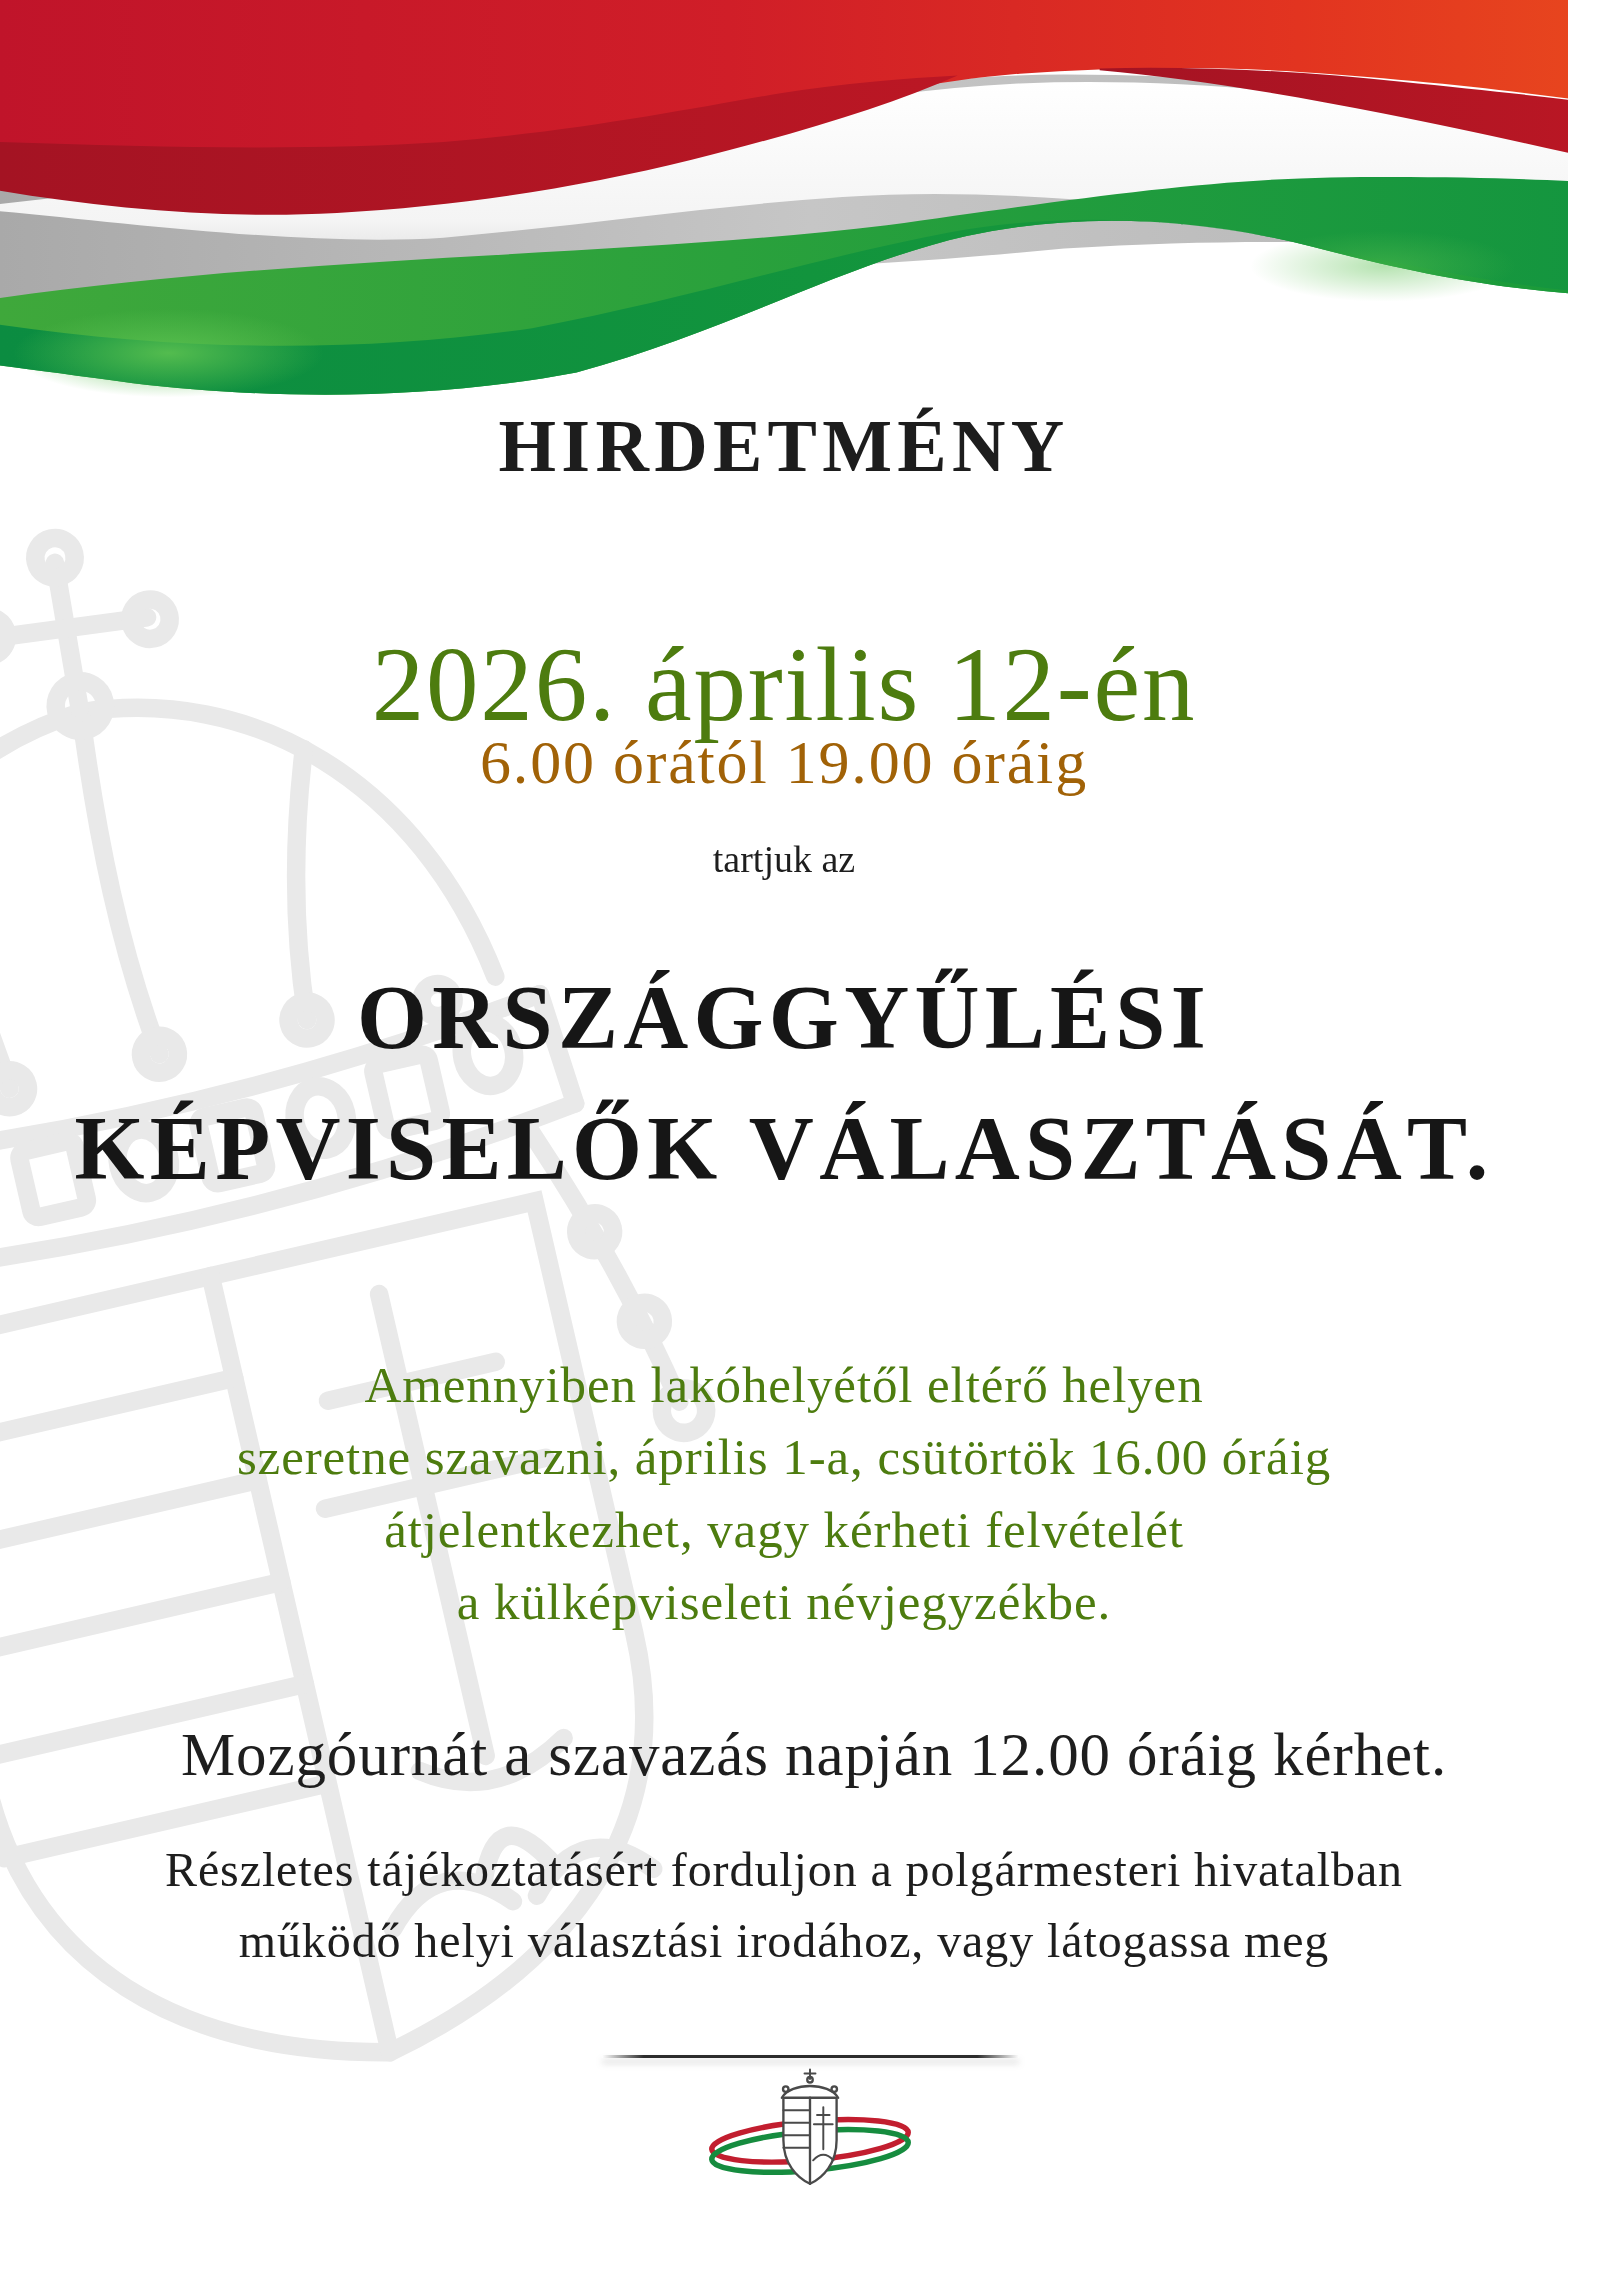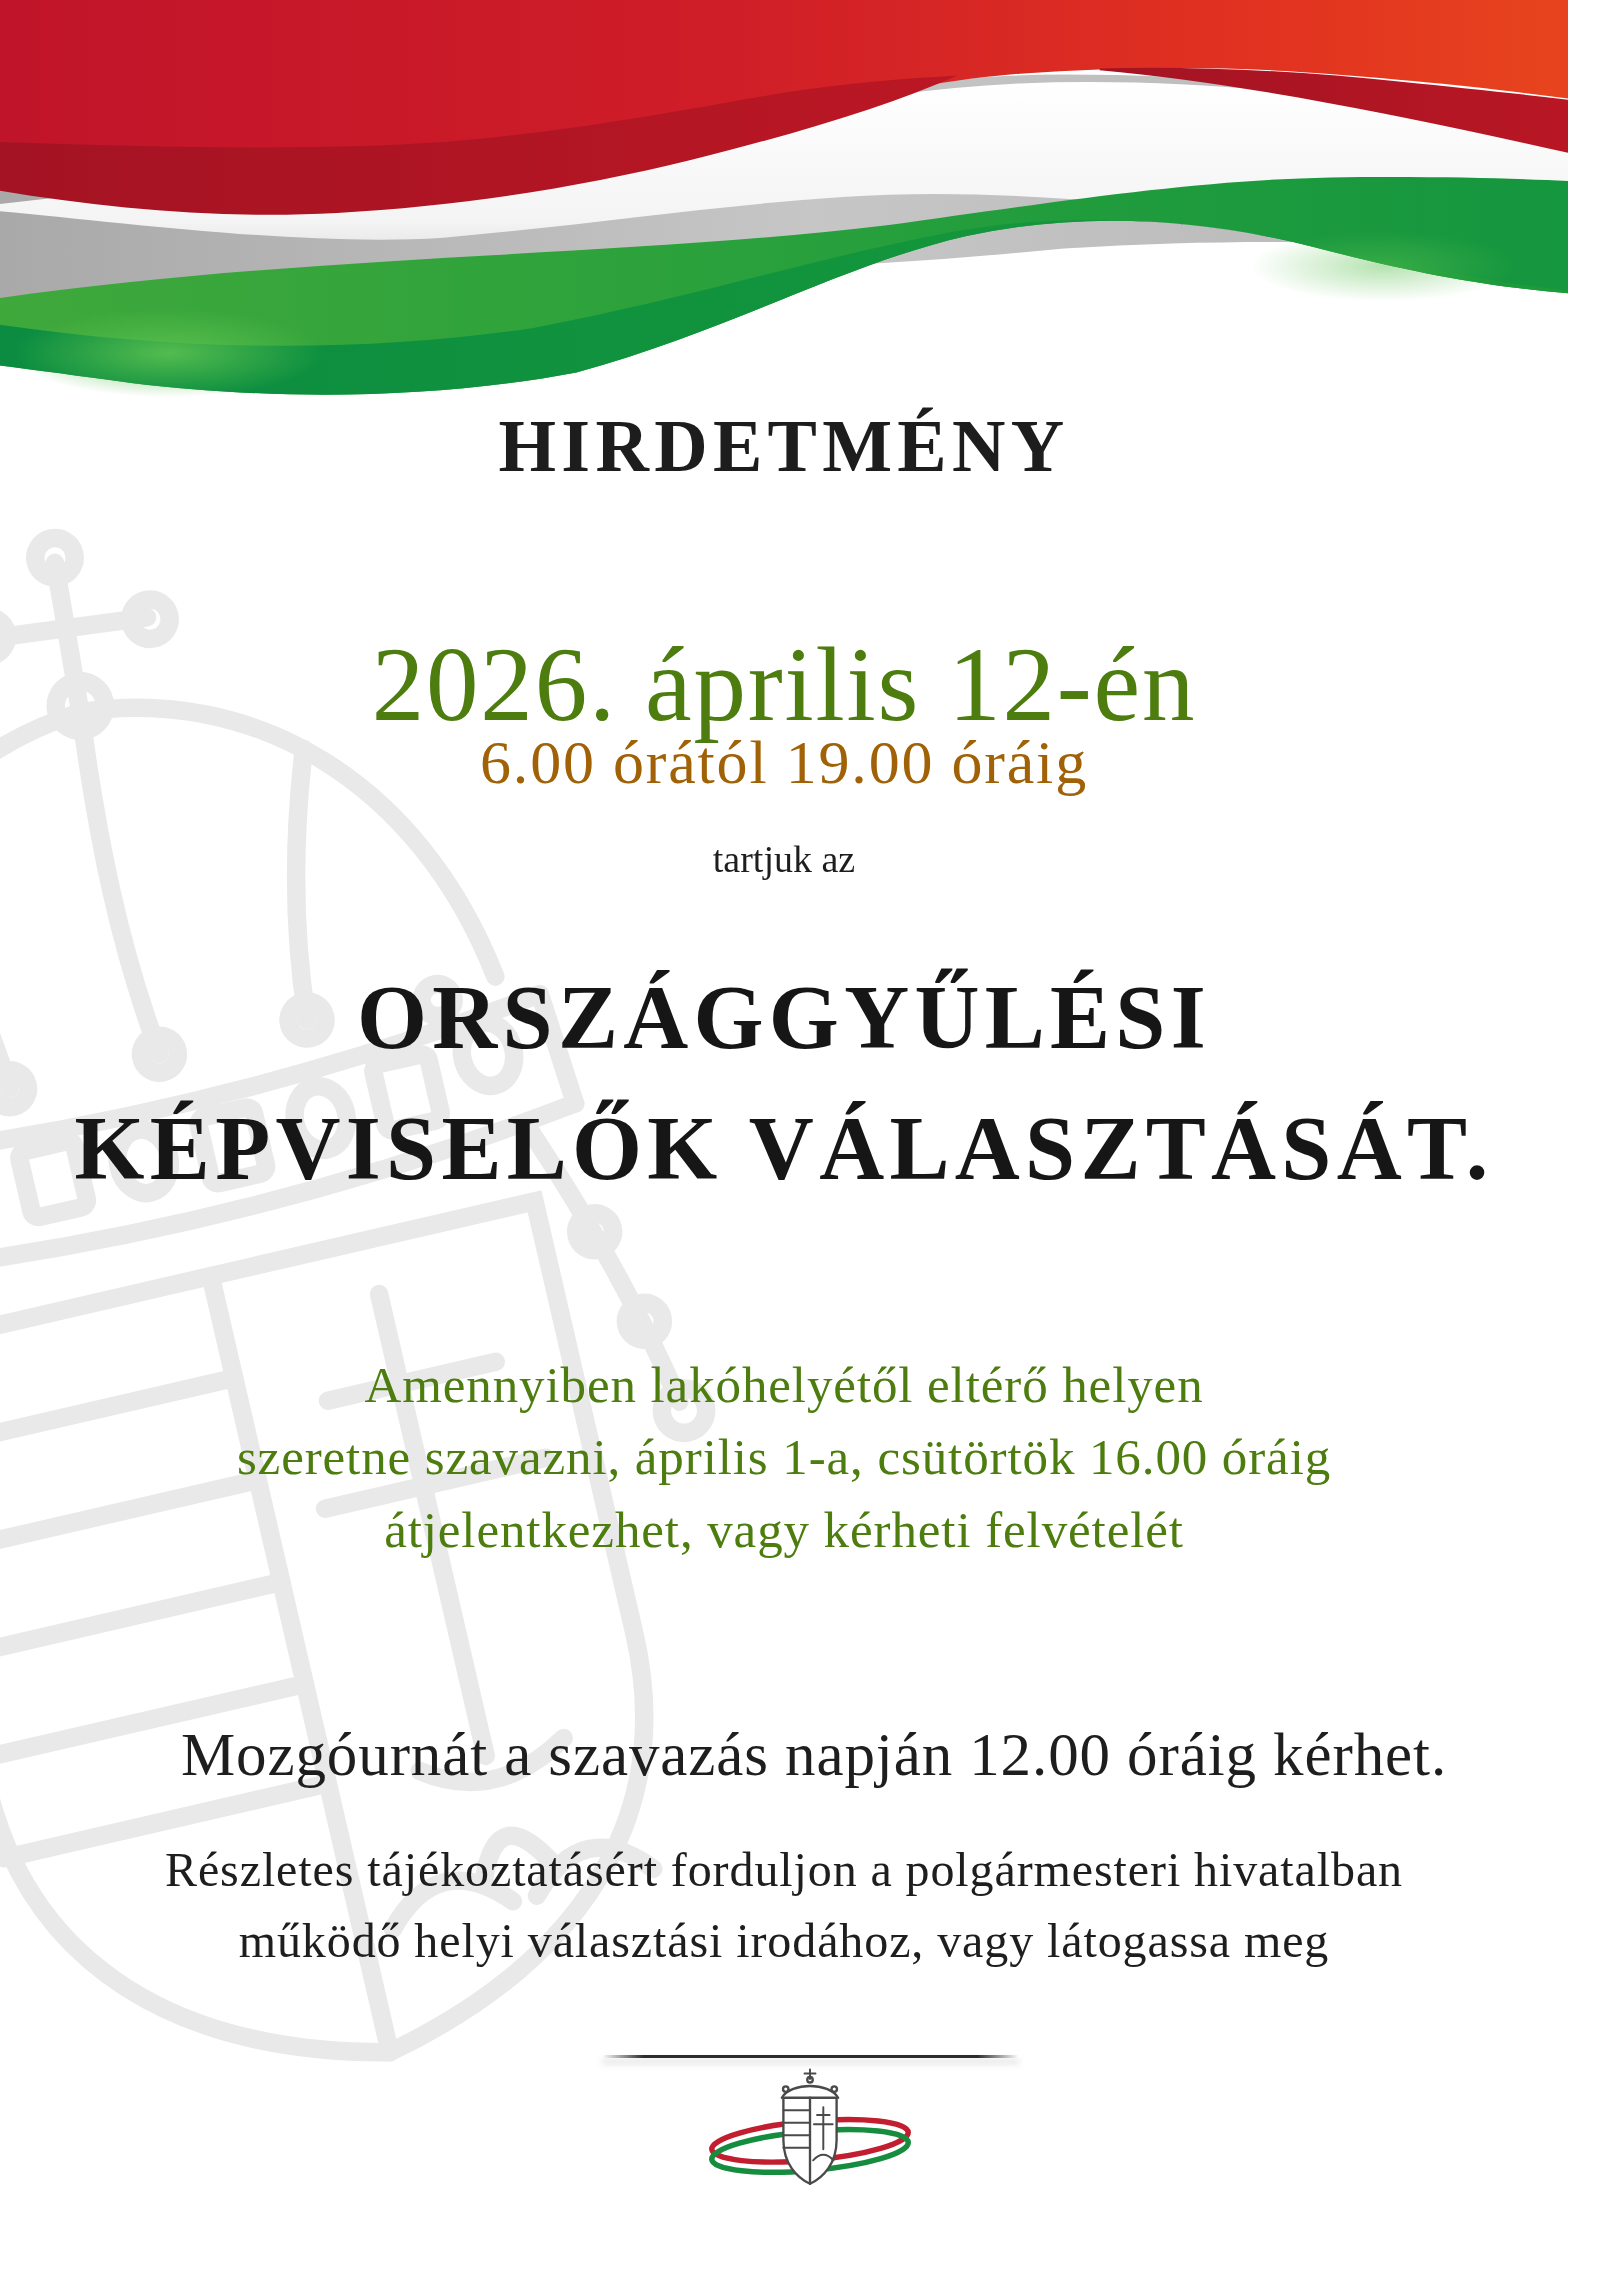--- a/index.html
+++ b/index.html
@@ -186,20 +186,21 @@
 
     <h2 class="heading">
       <span>ORSZÁGGYŰLÉSI</span><br>
       <span>KÉPVISELŐK VÁLASZTÁSÁT.</span>
     </h2>
 
     <p class="para-transfer">
       <span>Amennyiben lakóhelyétől eltérő helyen</span><br>
       <span>szeretne szavazni, április 1-a, csütörtök 16.00 óráig</span><br>
       <span>átjelentkezhet, vagy kérheti felvételét</span><br>
+      <span>a külképviseleti névjegyzékbe.</span>
     </p>
 
     <p class="mobile-ballot">Mozgóurnát a szavazás napján 12.00 óráig kérhet.</p>
 
     <p class="para-details">
       <span>Részletes tájékoztatásért forduljon a polgármesteri hivatalban</span><br>
       <span>működő helyi választási irodához, vagy látogassa meg</span><br>
     </p>
 
     <div class="divider"></div>

